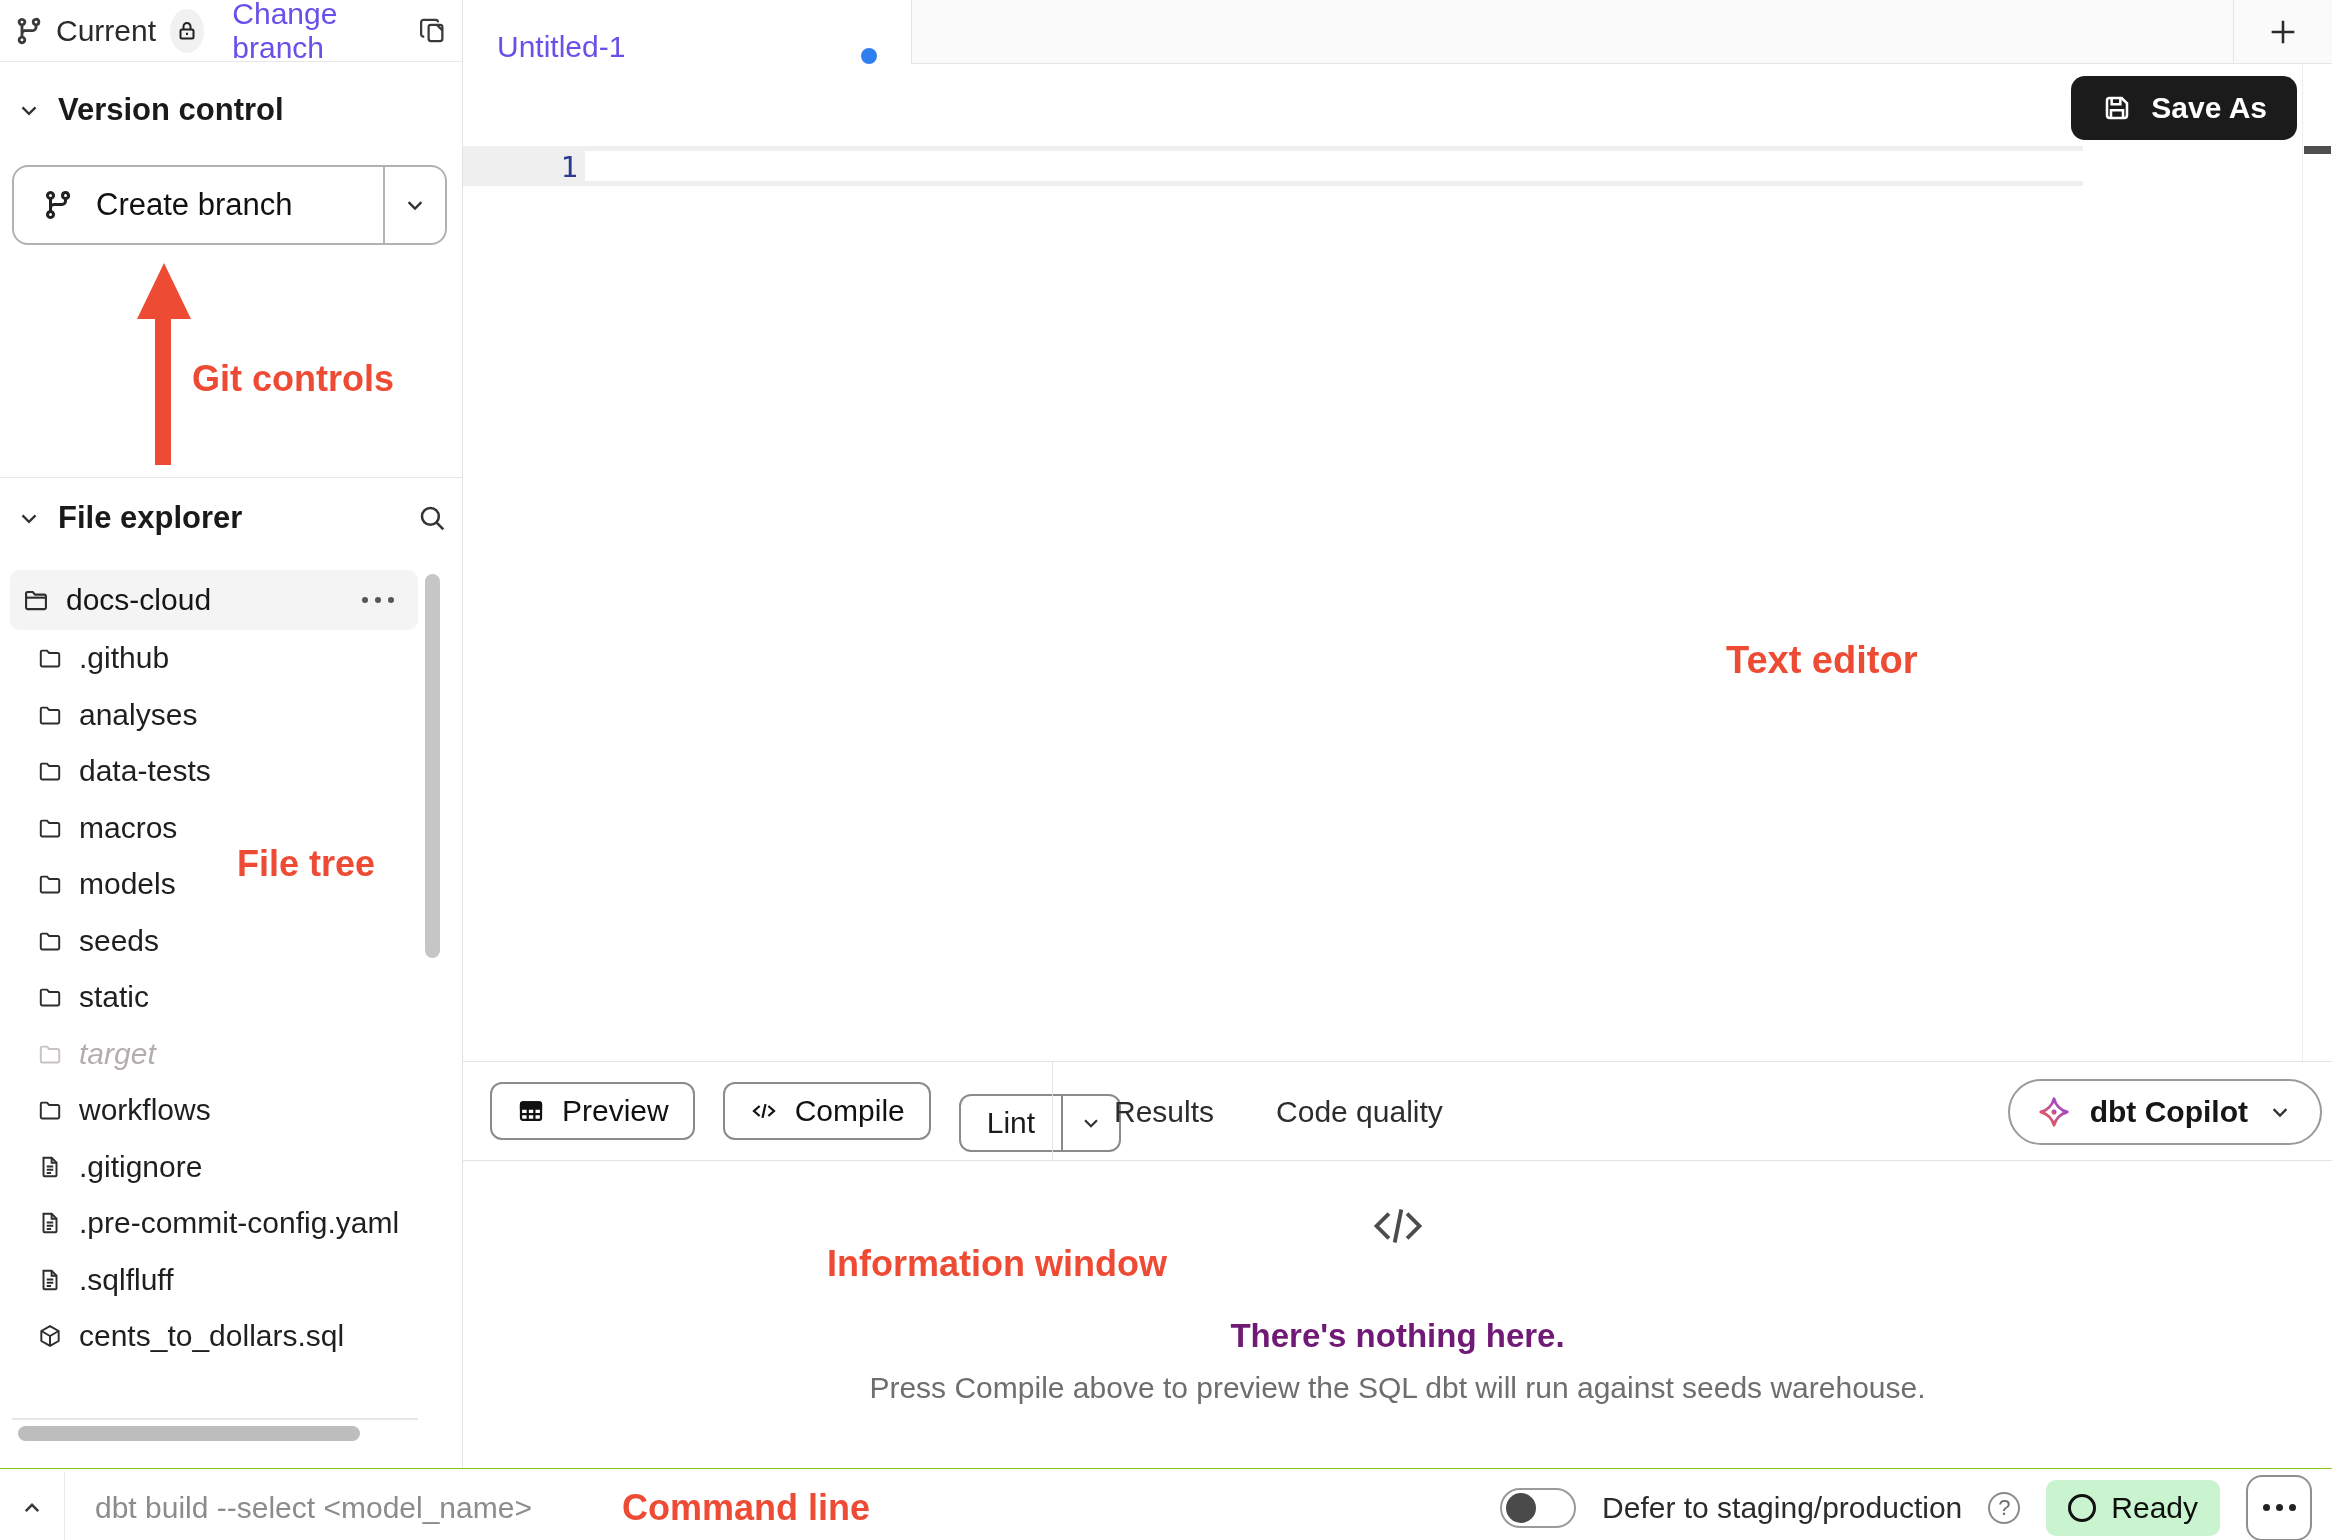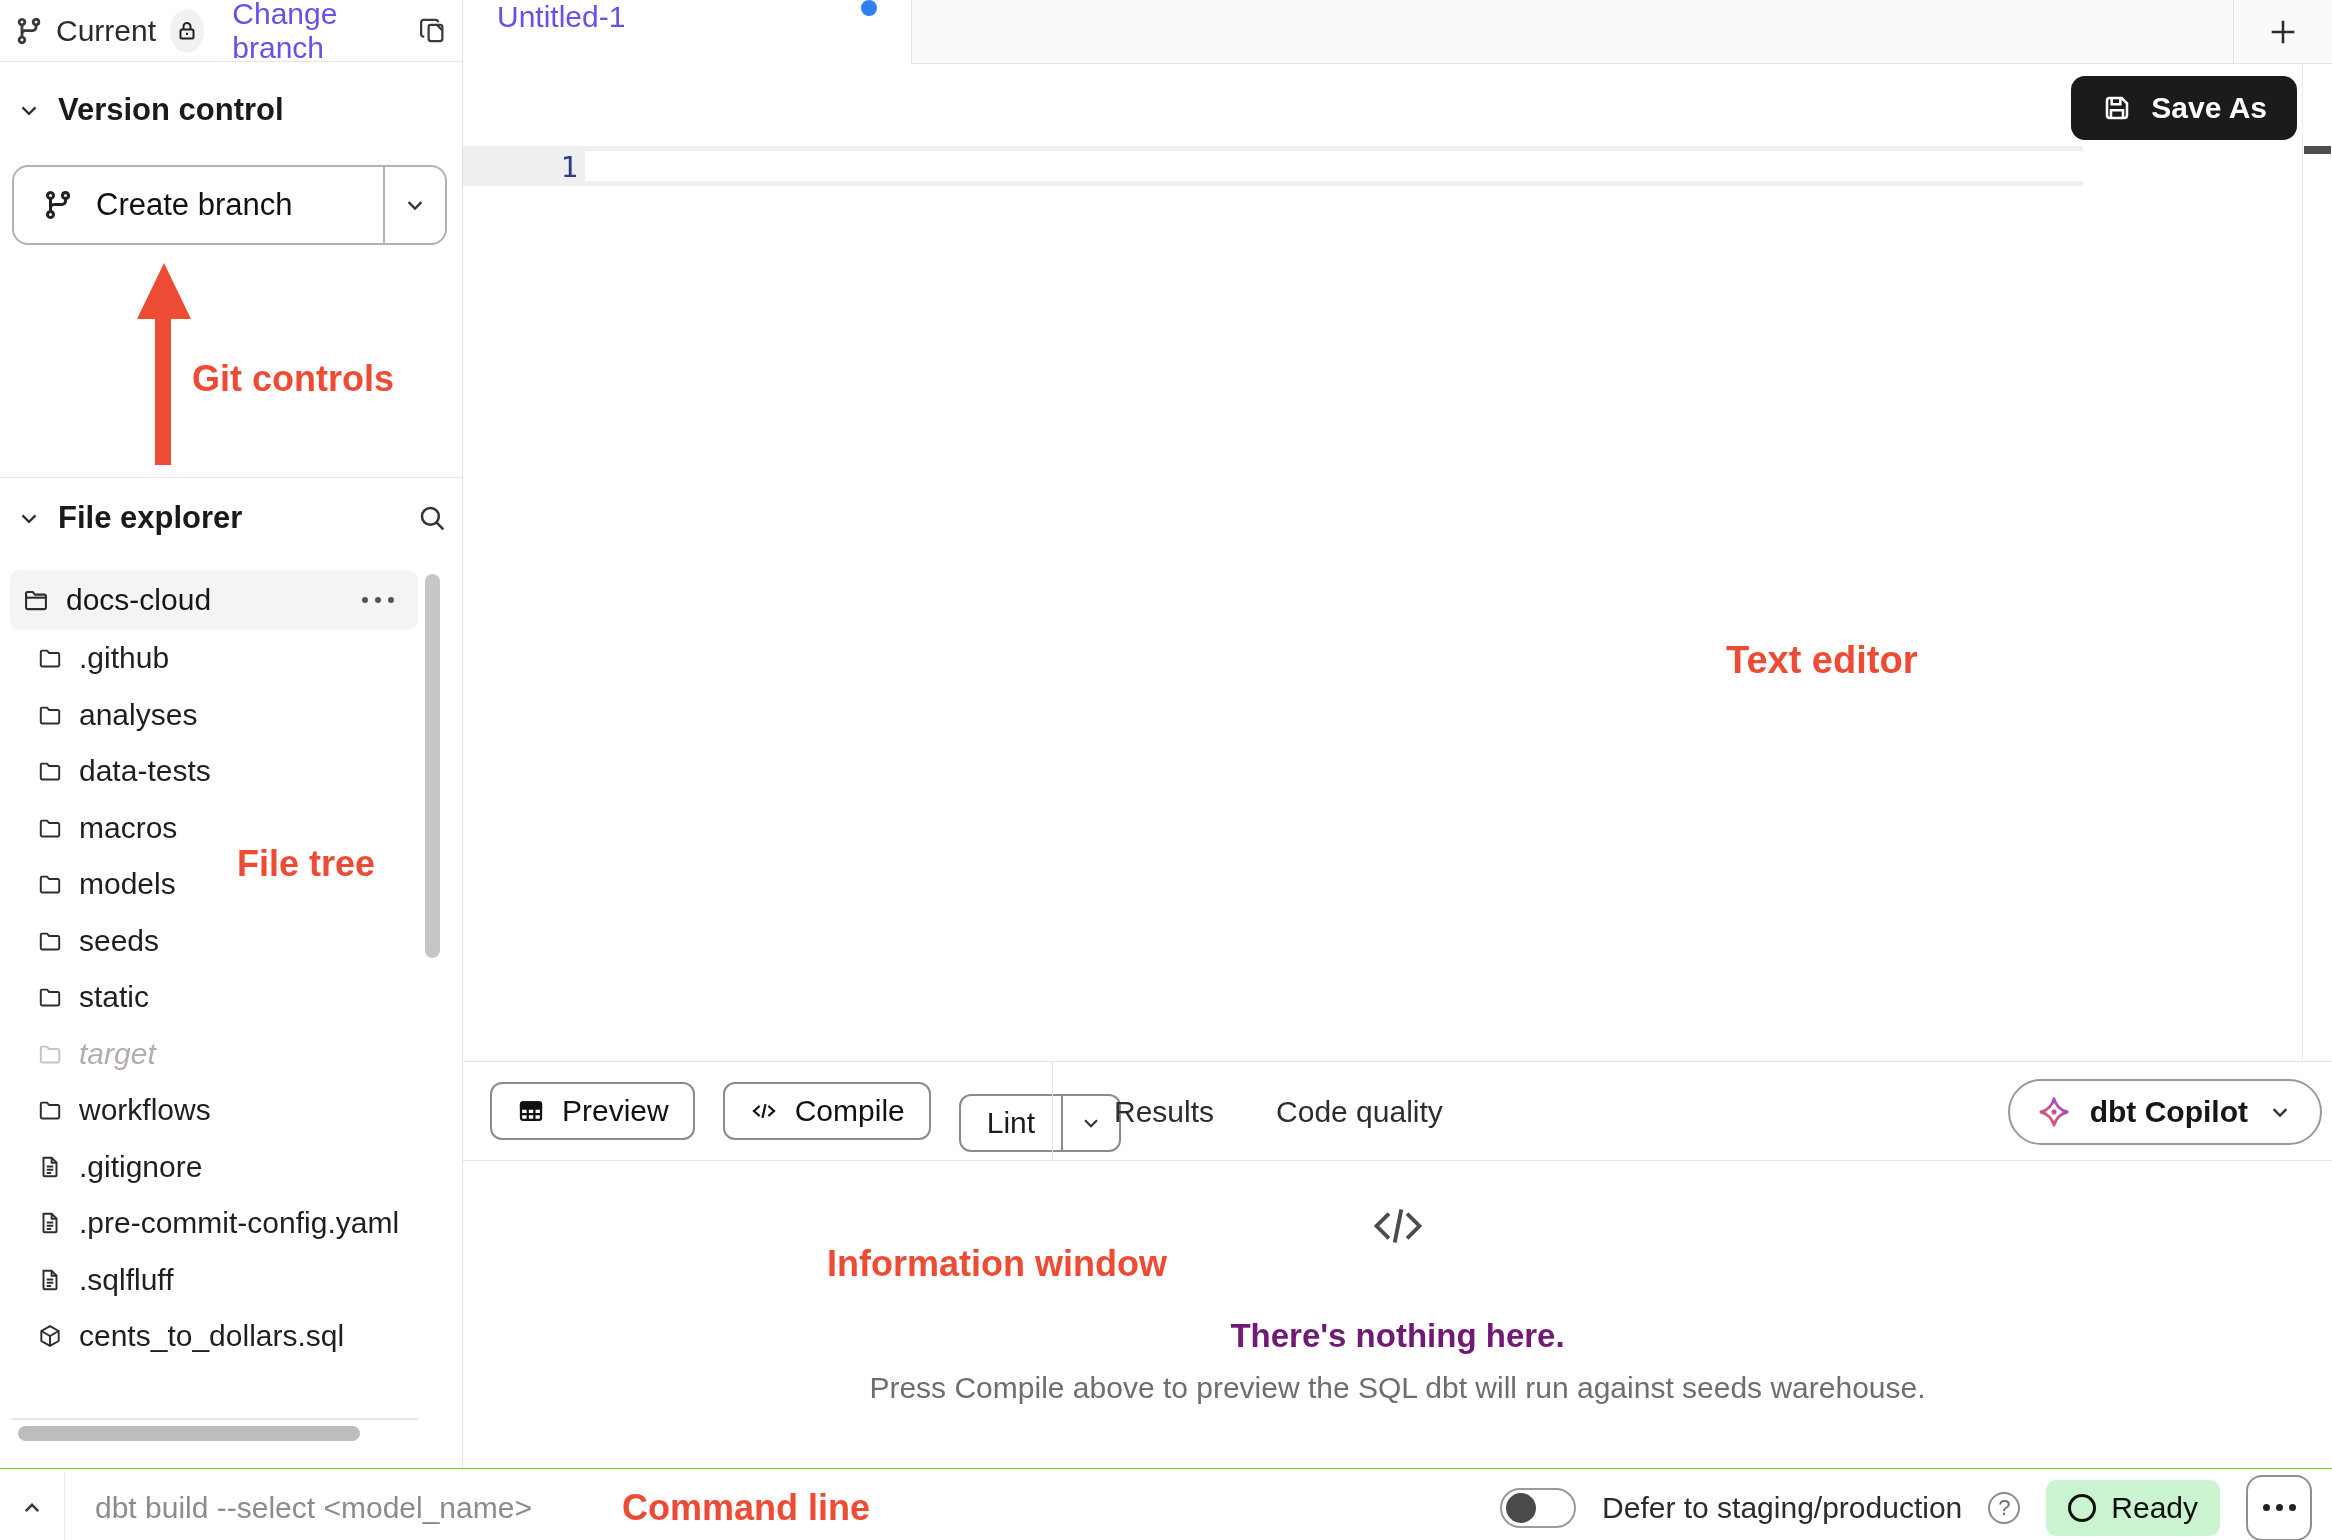--- a/index.html
+++ b/index.html
@@ -40,21 +40,21 @@
   .file-row .ficon { display:none; color:#2d2d2d; }
   .file-row.muted { color:#b5adad; font-style:italic; }
   .file-row.muted .ficon { color:#c9c2c2; }
   .file-panel-border { position:absolute; left:12px; top:1418px; width:406px; height:2px; background:#e6e6e6; }
   .vscroll { position:absolute; left:425px; top:574px; width:15px; height:384px; border-radius:8px; background:#c6c6c6; }
   .hscroll { position:absolute; left:18px; top:1426px; width:342px; height:15px; border-radius:8px; background:#bdbdbd; }
 
   
   .main { position:absolute; left:463px; top:0; width:1869px; height:1468px; }
   .tabbar { position:absolute; left:0; top:0; width:100%; height:64px; background:#fafafa; border-bottom:1px solid #e5e5e5; }
-  .tab { position:absolute; left:0; top:0; width:449px; height:64px; background:#fff; border-right:1px solid #e5e5e5; display:flex; align-items:flex-start; justify-content:space-between; padding:0 34px; cursor:pointer; }
+  .tab { position:absolute; left:0; top:0; width:449px; height:64px; background:#fff; border-right:1px solid #e5e5e5; display:flex; align-items:flex-end; justify-content:space-between; padding:0 34px; cursor:pointer; }
   .tab .t-title { color:#6a4fe8; font-size:30px; font-weight:500; }
   .dirty-dot { width:12px; height:12px; background:#fff; border:8px solid #2f7ff0; border-radius:50%; }
   .newtab { position:absolute; right:0; top:0; width:99px; height:64px; border-left:1px solid #e5e5e5; display:flex; align-items:center; justify-content:center; color:#2b2b2b; cursor:pointer; }
 
   
   .editor { position:absolute; left:0; top:64px; width:100%; height:997px; background:#fff; }
   .edit-rborder { position:absolute; right:29px; top:0; width:1px; height:100%; background:#ececec; }
   .edit-thumb { position:absolute; right:1px; top:82px; width:27px; height:8px; background:#4f4f4f; }
   .active-line { position:absolute; left:0; top:82px; width:1620px; height:40px; background:#efefef; }
   .active-line .white { position:absolute; left:122px; right:0; top:5px; bottom:5px; background:#fff; }

